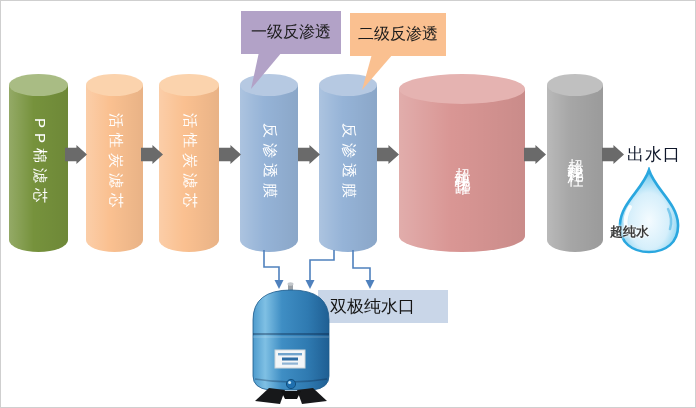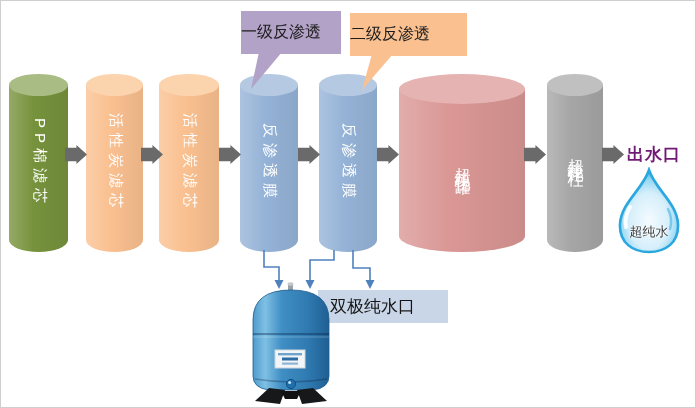--- a/index.html
+++ b/index.html
@@ -61,51 +61,52 @@
     background:var(--conn,#6a6a6a);
     clip-path:polygon(0 15%, 52% 15%, 52% 0, 100% 50%, 52% 100%, 52% 85%, 0 85%);
     z-index:4;
   }
   #chev1 { left:64px; }  #chev2 { left:140px; } #chev3 { left:218px; }
   #chev4 { left:297px; } #chev5 { left:376px; } #chev6 { left:523px; }
   #chev7 { left:601px; }
 
   
   .callout {
-    position:absolute; display:flex; align-items:center; 
+    position:absolute; display:flex; align-items:center; justify-content:center;
     font-size:16px; color:#1c1c1c; z-index:6;
   }
   #callout1 { left:240px; top:10px; width:100px; height:43px; }
-  #callout2 { left:349px; top:12px; width:117px;  height:43px; }
+  #callout2 { left:349px; top:12px; width:96px;  height:43px; }
 
   
   #overlay { position:absolute; left:0; top:0; z-index:10; pointer-events:none; }
   .flow   { stroke:var(--flow,#4f81bd); stroke-width:1.6; fill:none; }
   .flow-head { fill:var(--flow,#4f81bd); }
 
   
   #tank-label-box {
     position:absolute; left:317px; top:289px; width:130px; height:33px;
     display:flex; align-items:center; padding-left:12px; box-sizing:border-box;
     font-size:17px; color:#161616; z-index:3;
   }
 
   
   #outlet {
-    position:absolute; left:626px; top:142px; font-size:17px; font-weight:bold;
-    color:#701a75; z-index:3; letter-spacing:1px;
+    position:absolute; left:626px; top:142px; font-size:17px; font-weight:normal;
+    color:#0f172a; z-index:3; letter-spacing:1px;
   }
 
   
   #tank { position:absolute; left:246px; top:281px; z-index:4; }
   #drop { position:absolute; left:609px; top:166px; z-index:4; }
   #drop-text {
-    position:absolute; left:609px; top:222px; width:78px; text-align:center;
+    position:absolute; left:609px; top:222px; width:78px; text-align:left;
     font-size:13px; color:#3c3c3c; z-index:5;
     text-shadow:0 0 3px #fff, 0 0 3px #fff;
+    font-weight:bold;
   }
 </style>
 </head>
 <body>
 
 <div id="canvas" style="--conn: #6A6A6A; --flow: #4F81BD;">
 
   <div class="cyl" id="cyl1" style="--c: #76923C; --ct: #A9BC84;">
     <div class="cyl-top"></div>
     <div class="cyl-body"></div>

